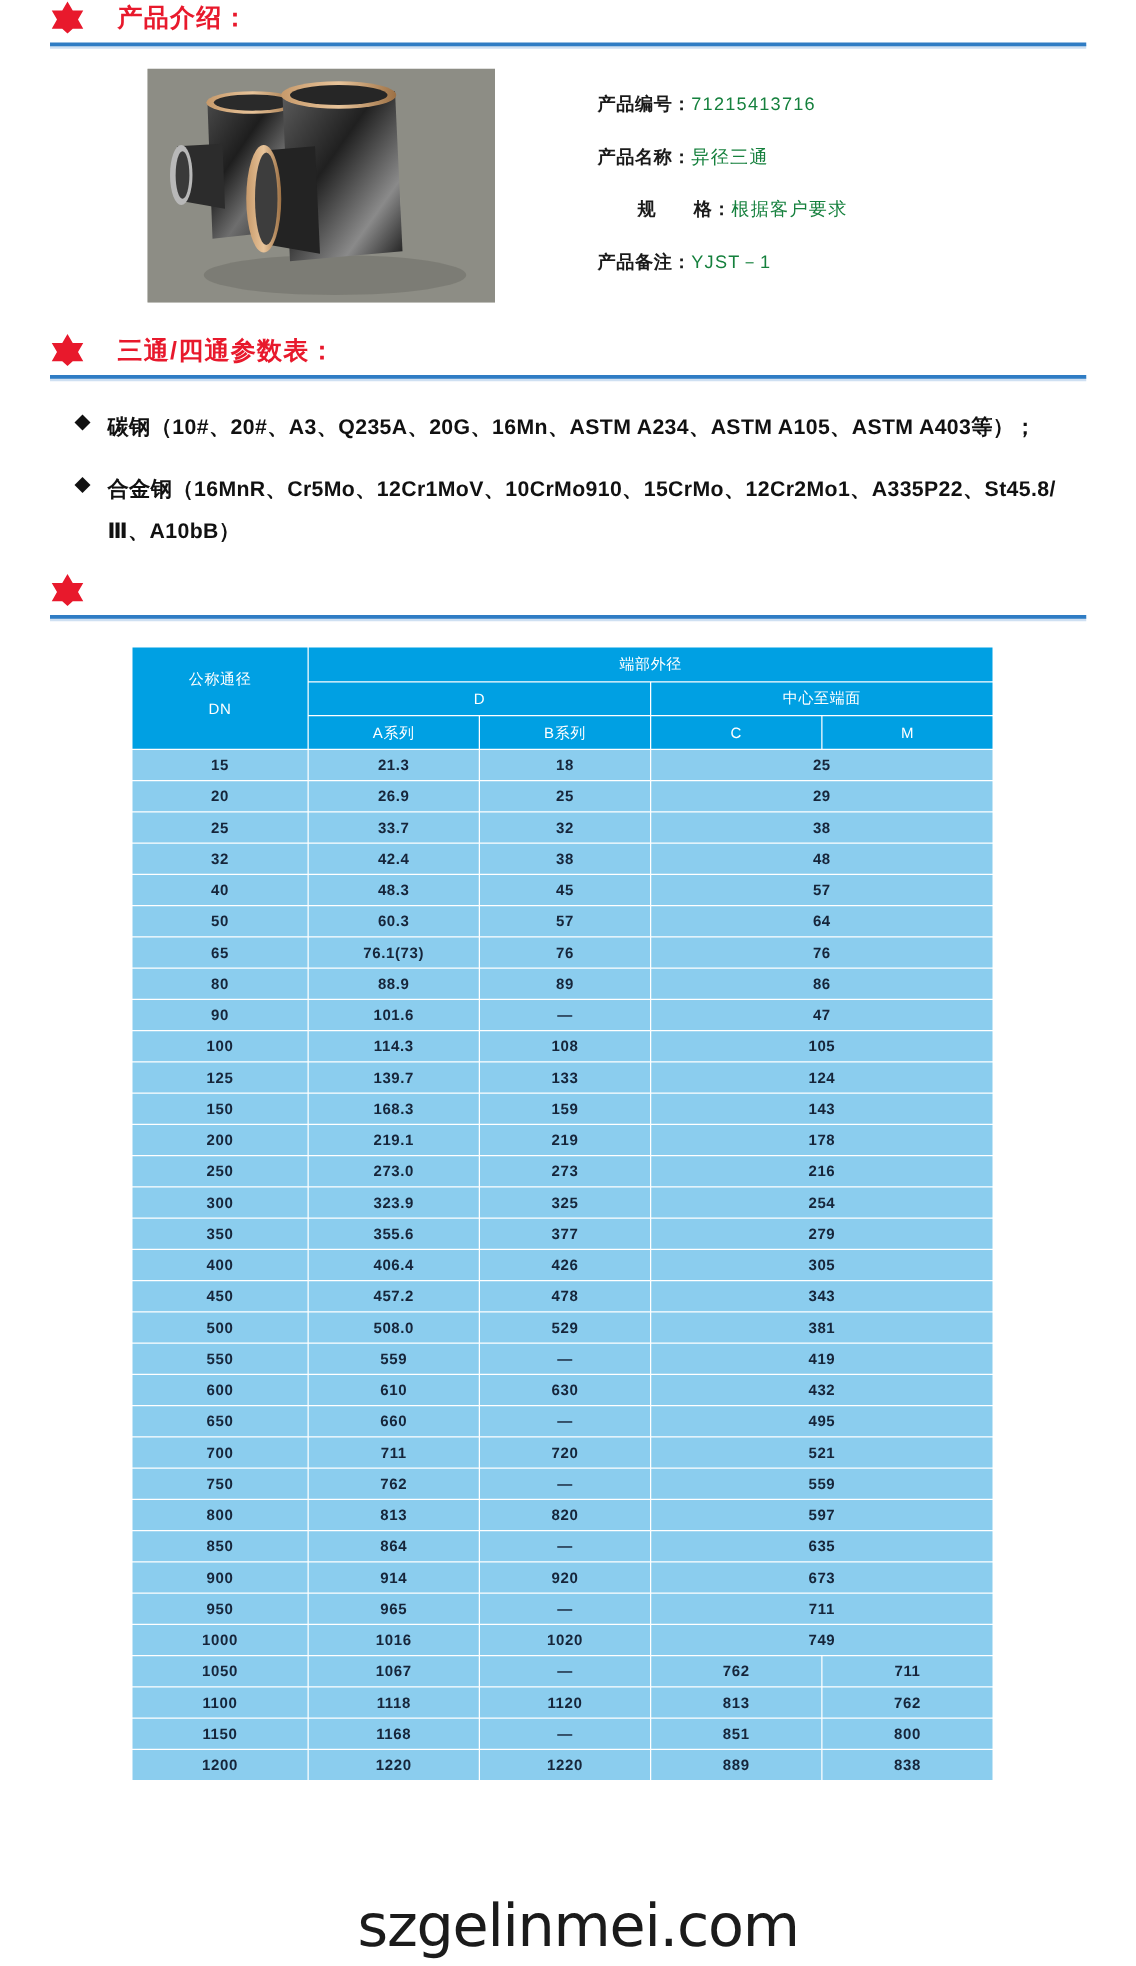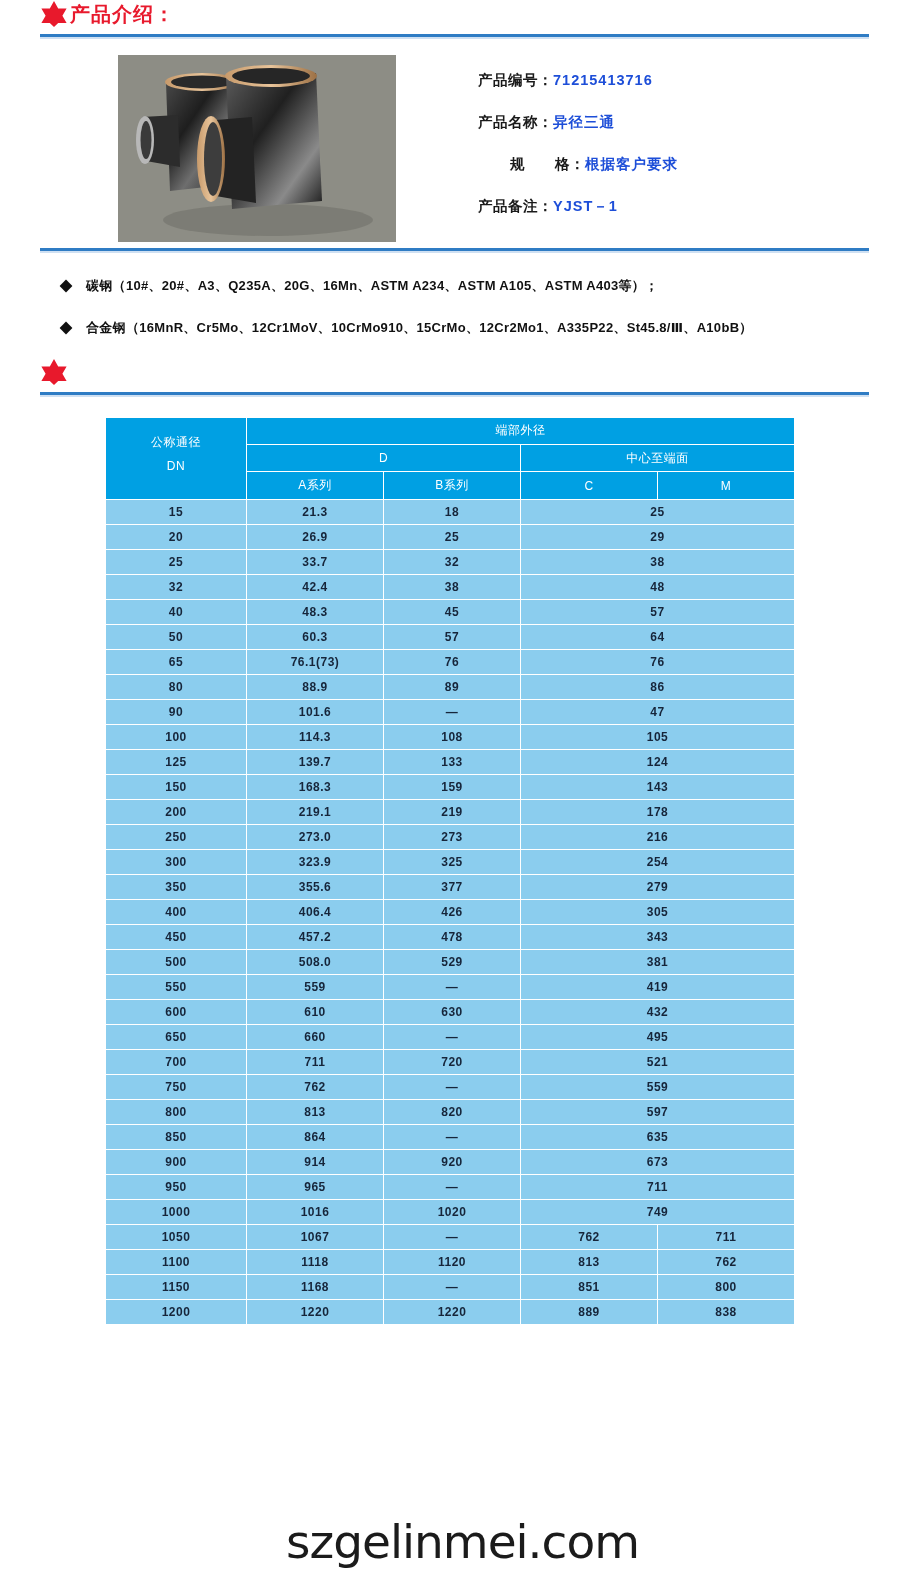--- a/index.html
+++ b/index.html
@@ -18,21 +18,21 @@
   .page {
     position: relative;
     width: 909px;
     height: 1573px;
   }
 
   
   .section-head {
     display: flex;
     align-items: flex-end;
-    gap: 2px;
+    gap: 26px;
     padding-left: 40px;
   }
   .star-icon {
     width: 28px;
     height: 28px;
     flex: 0 0 28px;
     display: block;
   }
   .section-title {
     color: #e8192c;
@@ -48,21 +48,21 @@
   .divider {
     margin: 6px 40px 0 40px;
     height: 3px;
     background: #2f7cc4;
     box-shadow: 0 2px 0 0 #cfe0f2;
   }
 
   
   .product-block {
     display: flex;
-    align-items: center;
+    align-items: flex-end;
     padding: 18px 0 0 118px;
   }
   .product-photo {
     width: 278px;
     height: 187px;
     flex: 0 0 278px;
     background: #8d8d85;
     position: relative;
     overflow: hidden;
   }
@@ -82,34 +82,34 @@
   .field-label {
     color: #1a1a1a;
     font-weight: bold;
     letter-spacing: 0.5px;
   }
   .field-label.spaced {
     letter-spacing: 0.5px;
     margin-left: 32px;
   }
   .field-value {
-    color: #1d4ed8;
-    font-weight: bold;
+    color: #15803d;
+    font-weight: normal;
     letter-spacing: 1px;
   }
 
   
   .material-list {
     padding: 22px 40px 0 58px;
   }
   .material-item {
     display: flex;
     align-items: flex-start;
     margin-bottom: 17px;
-    font-size: 13px;
+    font-size: 17px;
     line-height: 1.95;
     color: #111;
     font-weight: bold;
     letter-spacing: 0.3px;
   }
   .diamond-icon {
     flex: 0 0 16px;
     width: 16px;
     height: 16px;
     margin-top: 5px;
@@ -239,20 +239,26 @@
         <span class="field-label spaced">规　　格：</span>
         <span class="field-value">根据客户要求</span>
       </div>
       <div class="field-row">
         <span class="field-label">产品备注：</span>
         <span class="field-value">YJST－1</span>
       </div>
     </div>
   </div>
 
+  <div class="section-head" style="margin-top:24px">
+    <svg class="star-icon" viewBox="0 0 100 100">
+      <polygon points="50,4 65,30 95,30 80,56 95,82 65,82 50,96 35,82 5,82 20,56 5,30 35,30" fill="#e8192c"></polygon>
+    </svg>
+    <span class="section-title">三通/四通参数表：</span>
+  </div>
   <div class="divider"></div>
 
   <div class="material-list">
     <div class="material-item">
       <svg class="diamond-icon" viewBox="0 0 20 20">
         <polygon points="10,2 18,10 10,18 2,10" fill="#111111"></polygon>
       </svg>
       <span class="material-text">碳钢（10#、20#、A3、Q235A、20G、16Mn、ASTM A234、ASTM A105、ASTM A403等）；</span>
     </div>
     <div class="material-item">

